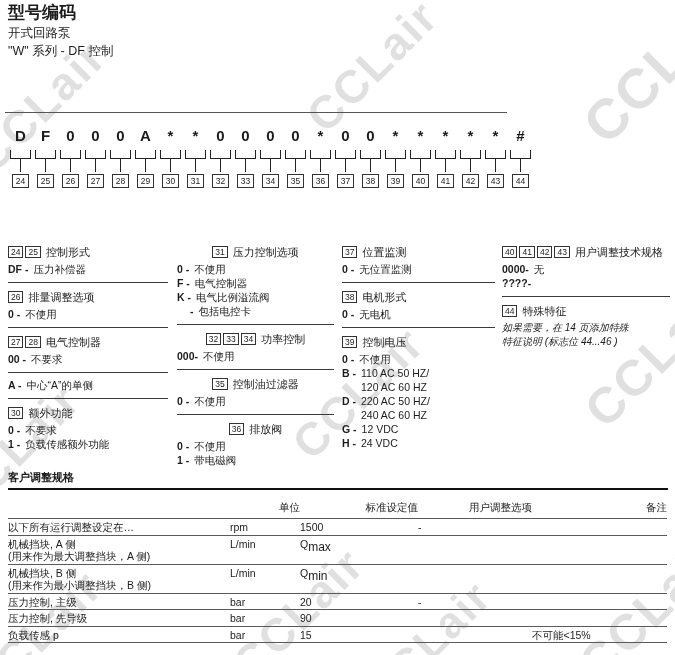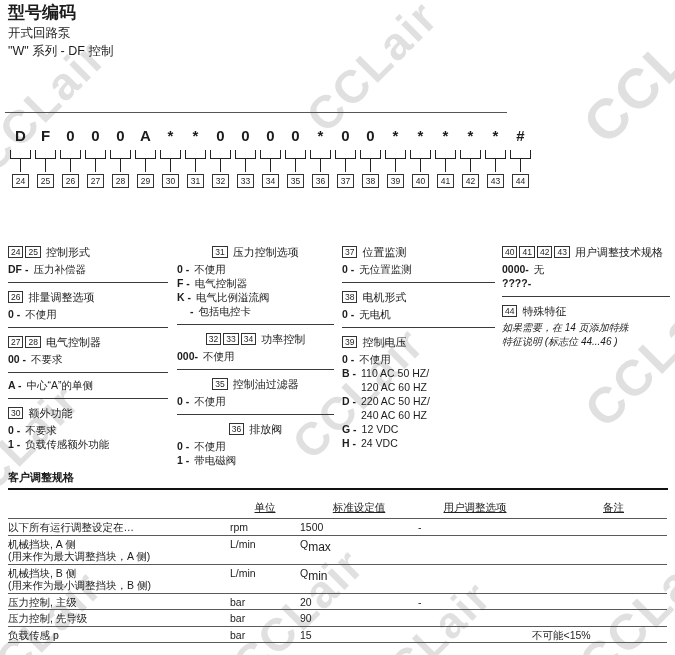--- a/index.html
+++ b/index.html
@@ -44,21 +44,21 @@
   .opt-t{white-space:pre-line;}
   .opt.ind{padding-left:13px;}
   .sec-note{font-size:10px;line-height:14px;white-space:pre-line;margin-top:2px;font-style:italic;}
 
   
   .cust{position:absolute;left:0;top:470px;width:675px;}
   .cust-title{margin-left:8px;width:660px;font-size:11px;font-weight:bold;
               padding-bottom:3px;border-bottom:2.5px solid #111;}
   table.spec{border-collapse:collapse;table-layout:fixed;width:659px;margin:9px 0 0 8px;
              font-size:10.5px;}
-  table.spec th{text-align:center;font-weight:normal;color:#222;padding:2px 0 4px 0;line-height:13px;text-decoration:underline;}
+  table.spec th{text-align:right;font-weight:normal;color:#222;padding:2px 0 4px 0;line-height:13px;}
   table.spec th.remark-h{padding-left:28px;}
   table.spec tbody td{border-top:1.5px solid #5a5a5a;padding:2px 0 1px 0;
                       vertical-align:top;line-height:12.5px;}
   table.spec tbody tr:last-child td{border-bottom:1.5px solid #5a5a5a;}
   td .sub-label{line-height:12.5px;}
   sub{font-size:12px;}
 </style>
 </head>
 <body>
 

